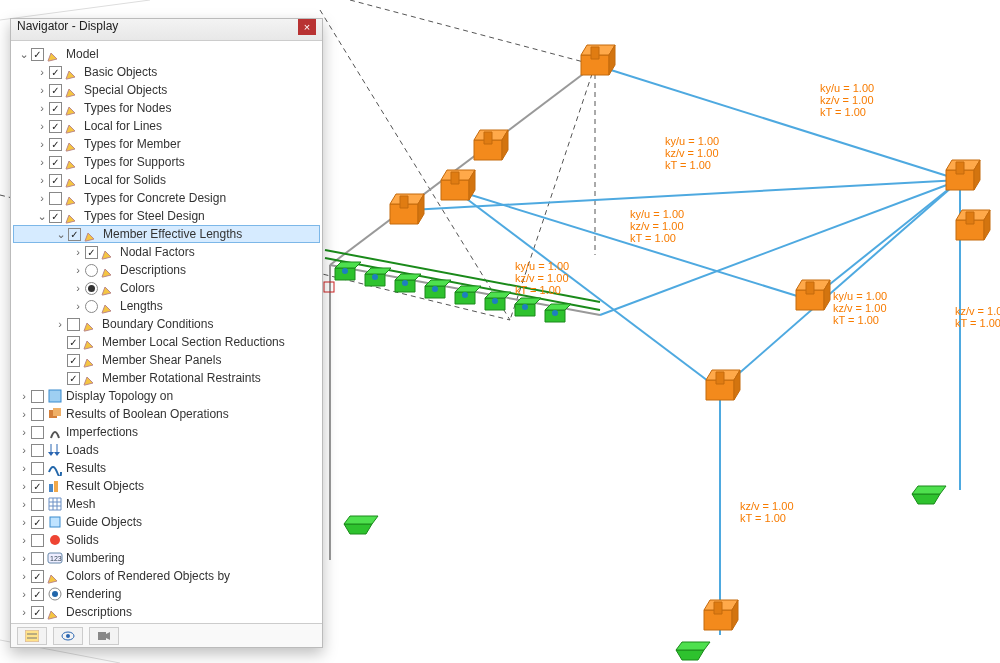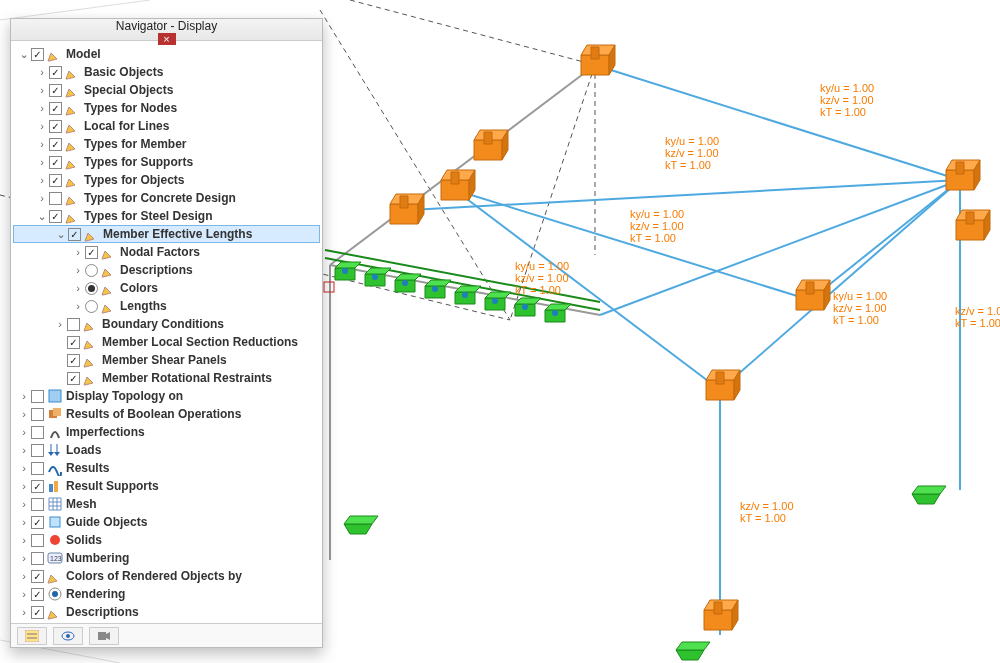--- a/index.html
+++ b/index.html
@@ -1,31 +1,31 @@
 <!DOCTYPE html>
 <html><head>
 <meta charset="utf-8">
 <style>
 * { box-sizing: border-box; margin: 0; padding: 0; font-family: "Segoe UI", Tahoma, sans-serif; }
 body { width: 1000px; height: 663px; background: #fff; position: relative; overflow: hidden; font-size: 12px; color: #333; }
 
 
 .panel { position: absolute; left: 10px; top: 18px; width: 313px; height: 630px; background: #fff; border: 1px solid #bbb; box-shadow: 0 6px 14px rgba(0,0,0,.25); z-index: 10; }
-.panel-title { height: 22px; background: linear-gradient(#f3f3f3,#e8e8e8); border-bottom: 1px solid #ccc; display:flex; align-items:center; padding: 0 6px; font-weight: 400; color:#222;flex-direction:column; }
+.panel-title { height: 22px; background: linear-gradient(#f3f3f3,#e8e8e8); border-bottom: 1px solid #ccc; display:flex; padding: 0 6px; font-weight: 400; color:#222; }
 .panel-title .spacer { flex:1; }
 .close-btn { width:18px; height:16px; background:#b83232; color:#fff; display:flex;align-items:center;justify-content:center; font-size:11px; cursor:pointer; }
 .tree { padding: 4px 2px; overflow:auto; height: 580px; }
 .node { white-space: nowrap; height:18px; display:flex; align-items:center; }
 .node.sel { background:#d6ebff; border:1px solid #7cb7e8; }
 .tw { width:14px; text-align:center; color:#666; cursor:pointer; font-size:11px; user-select:none; }
 .cb { width:13px; height:13px; border:1px solid #888; display:inline-flex; align-items:center; justify-content:center; font-size:10px; color:#222; margin-right:3px; cursor:pointer; }
 .rb { width:13px; height:13px; border:1px solid #888; border-radius:50%; display:inline-flex; align-items:center; justify-content:center; margin-right:3px; cursor:pointer; }
 .rb.on::after { content:""; width:7px; height:7px; background:#333; border-radius:50%; }
 .icon { width:16px; height:16px; margin-right:3px; display:inline-flex; align-items:center; justify-content:center; }
-.label { cursor:default;font-weight:bold; }
+.label { cursor:default; }
 .footer { position:absolute; bottom:0; left:0; right:0; height:24px; border-top:1px solid #ccc; display:flex; align-items:center; gap:6px; padding:0 6px; background:#f9f9f9; }
 .ftr-btn { width:30px; height:18px; border:1px solid #ccc; background:#f3f3f3; display:flex;align-items:center;justify-content:center; cursor:pointer; font-size:11px; }
 
 
 .viewport { position:absolute; inset:0; z-index:1; }
 .viewport svg { width:100%; height:100%; }
 .factor-label { font-family: Arial, sans-serif; font-size:11px; fill:#f77b00; font-weight:400; }
 </style>
 </head>
 <body>
@@ -219,21 +219,21 @@
         <span class="label">Types for Supports</span>
       </div>
     <div class="node" style="padding-left:22px">
         <span class="tw">›</span>
         <span class="cb">✓</span>
         <span class="icon">
           <svg width="16" height="16">
             <polygon points="1,15 4,7 10,13 2,15" fill="#f5c542" stroke="#b88"></polygon>
           </svg>
         </span>
-        <span class="label">Types for Objects</span>
+        <span class="label">Local for Solids</span>
       </div>
     <div class="node" style="padding-left:22px">
         <span class="tw">›</span>
         <span class="cb"></span>
         <span class="icon">
           <svg width="16" height="16">
             <polygon points="1,15 4,7 10,13 2,15" fill="#f5c542" stroke="#b88"></polygon>
           </svg>
         </span>
         <span class="label">Types for Concrete Design</span>
@@ -398,21 +398,21 @@
       </div>
     <div class="node" style="padding-left:4px">
         <span class="tw">›</span>
         <span class="cb">✓</span>
         <span class="icon">
           <svg width="16" height="16">
             <rect x="2" y="6" width="4" height="8" fill="#4a88c9"></rect>
             <rect x="7" y="3" width="4" height="11" fill="#f2a84a"></rect>
           </svg>
         </span>
-        <span class="label">Result Supports</span>
+        <span class="label">Result Objects</span>
       </div>
     <div class="node" style="padding-left:4px">
         <span class="tw">›</span>
         <span class="cb"></span>
         <span class="icon">
           <svg width="16" height="16">
             <path d="M2 2h12v12H2z M2 6h12 M2 10h12 M6 2v12 M10 2v12" fill="none" stroke="#6a8fc4"></path>
           </svg>
         </span>
         <span class="label">Mesh</span>

